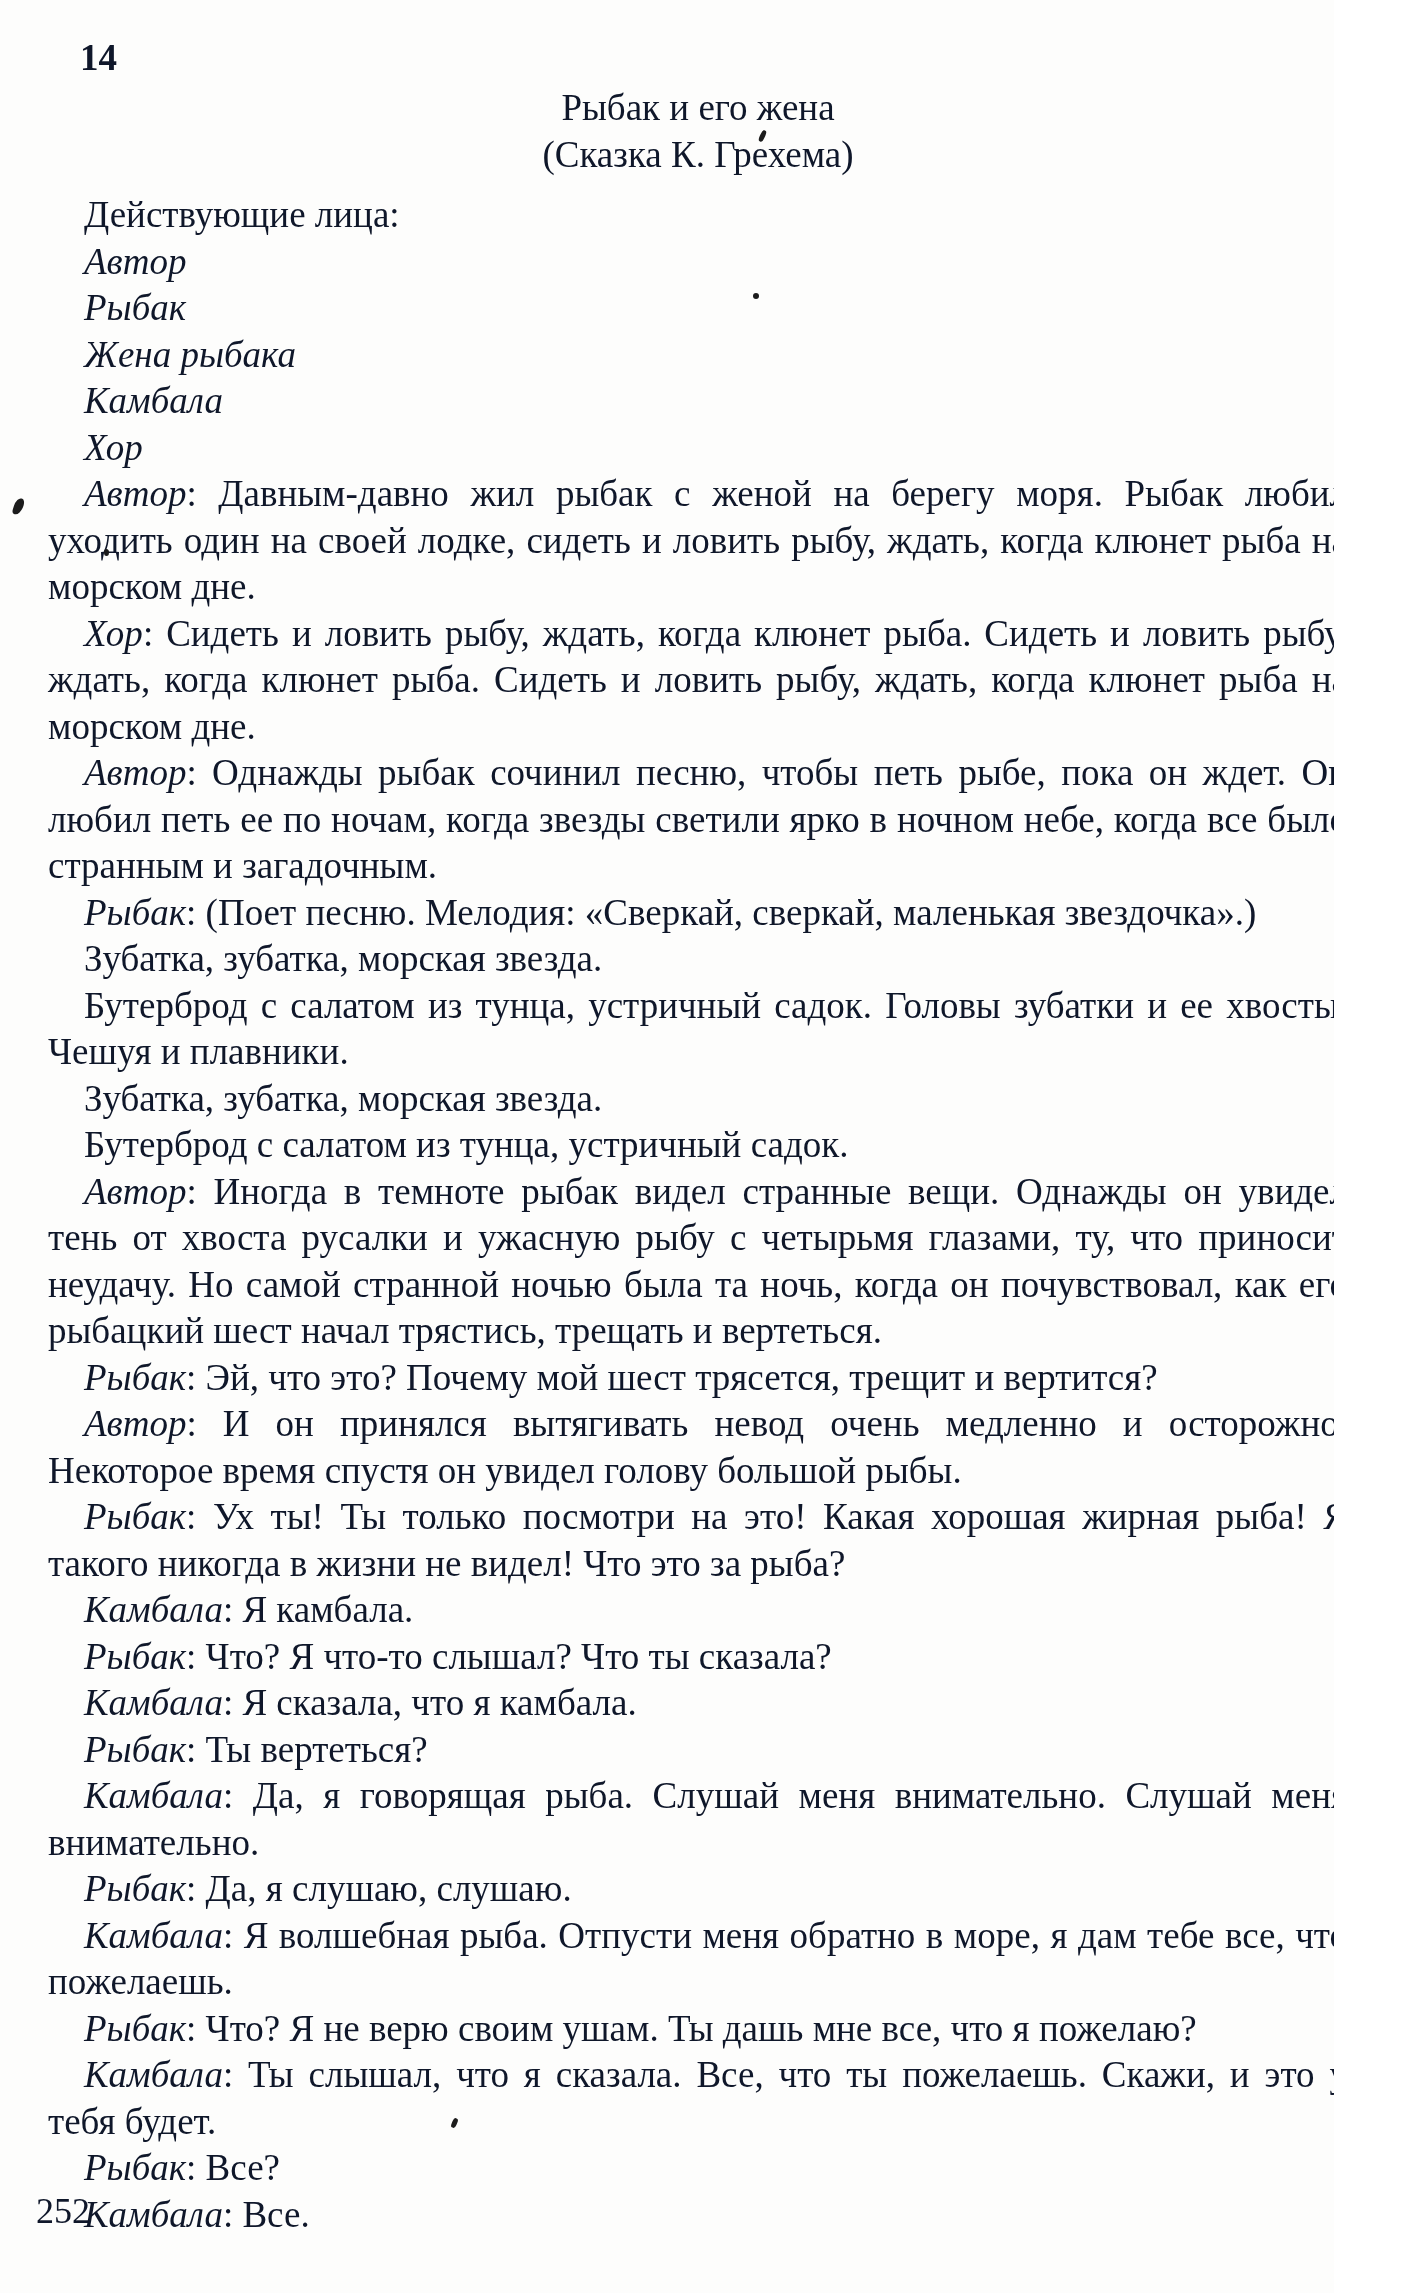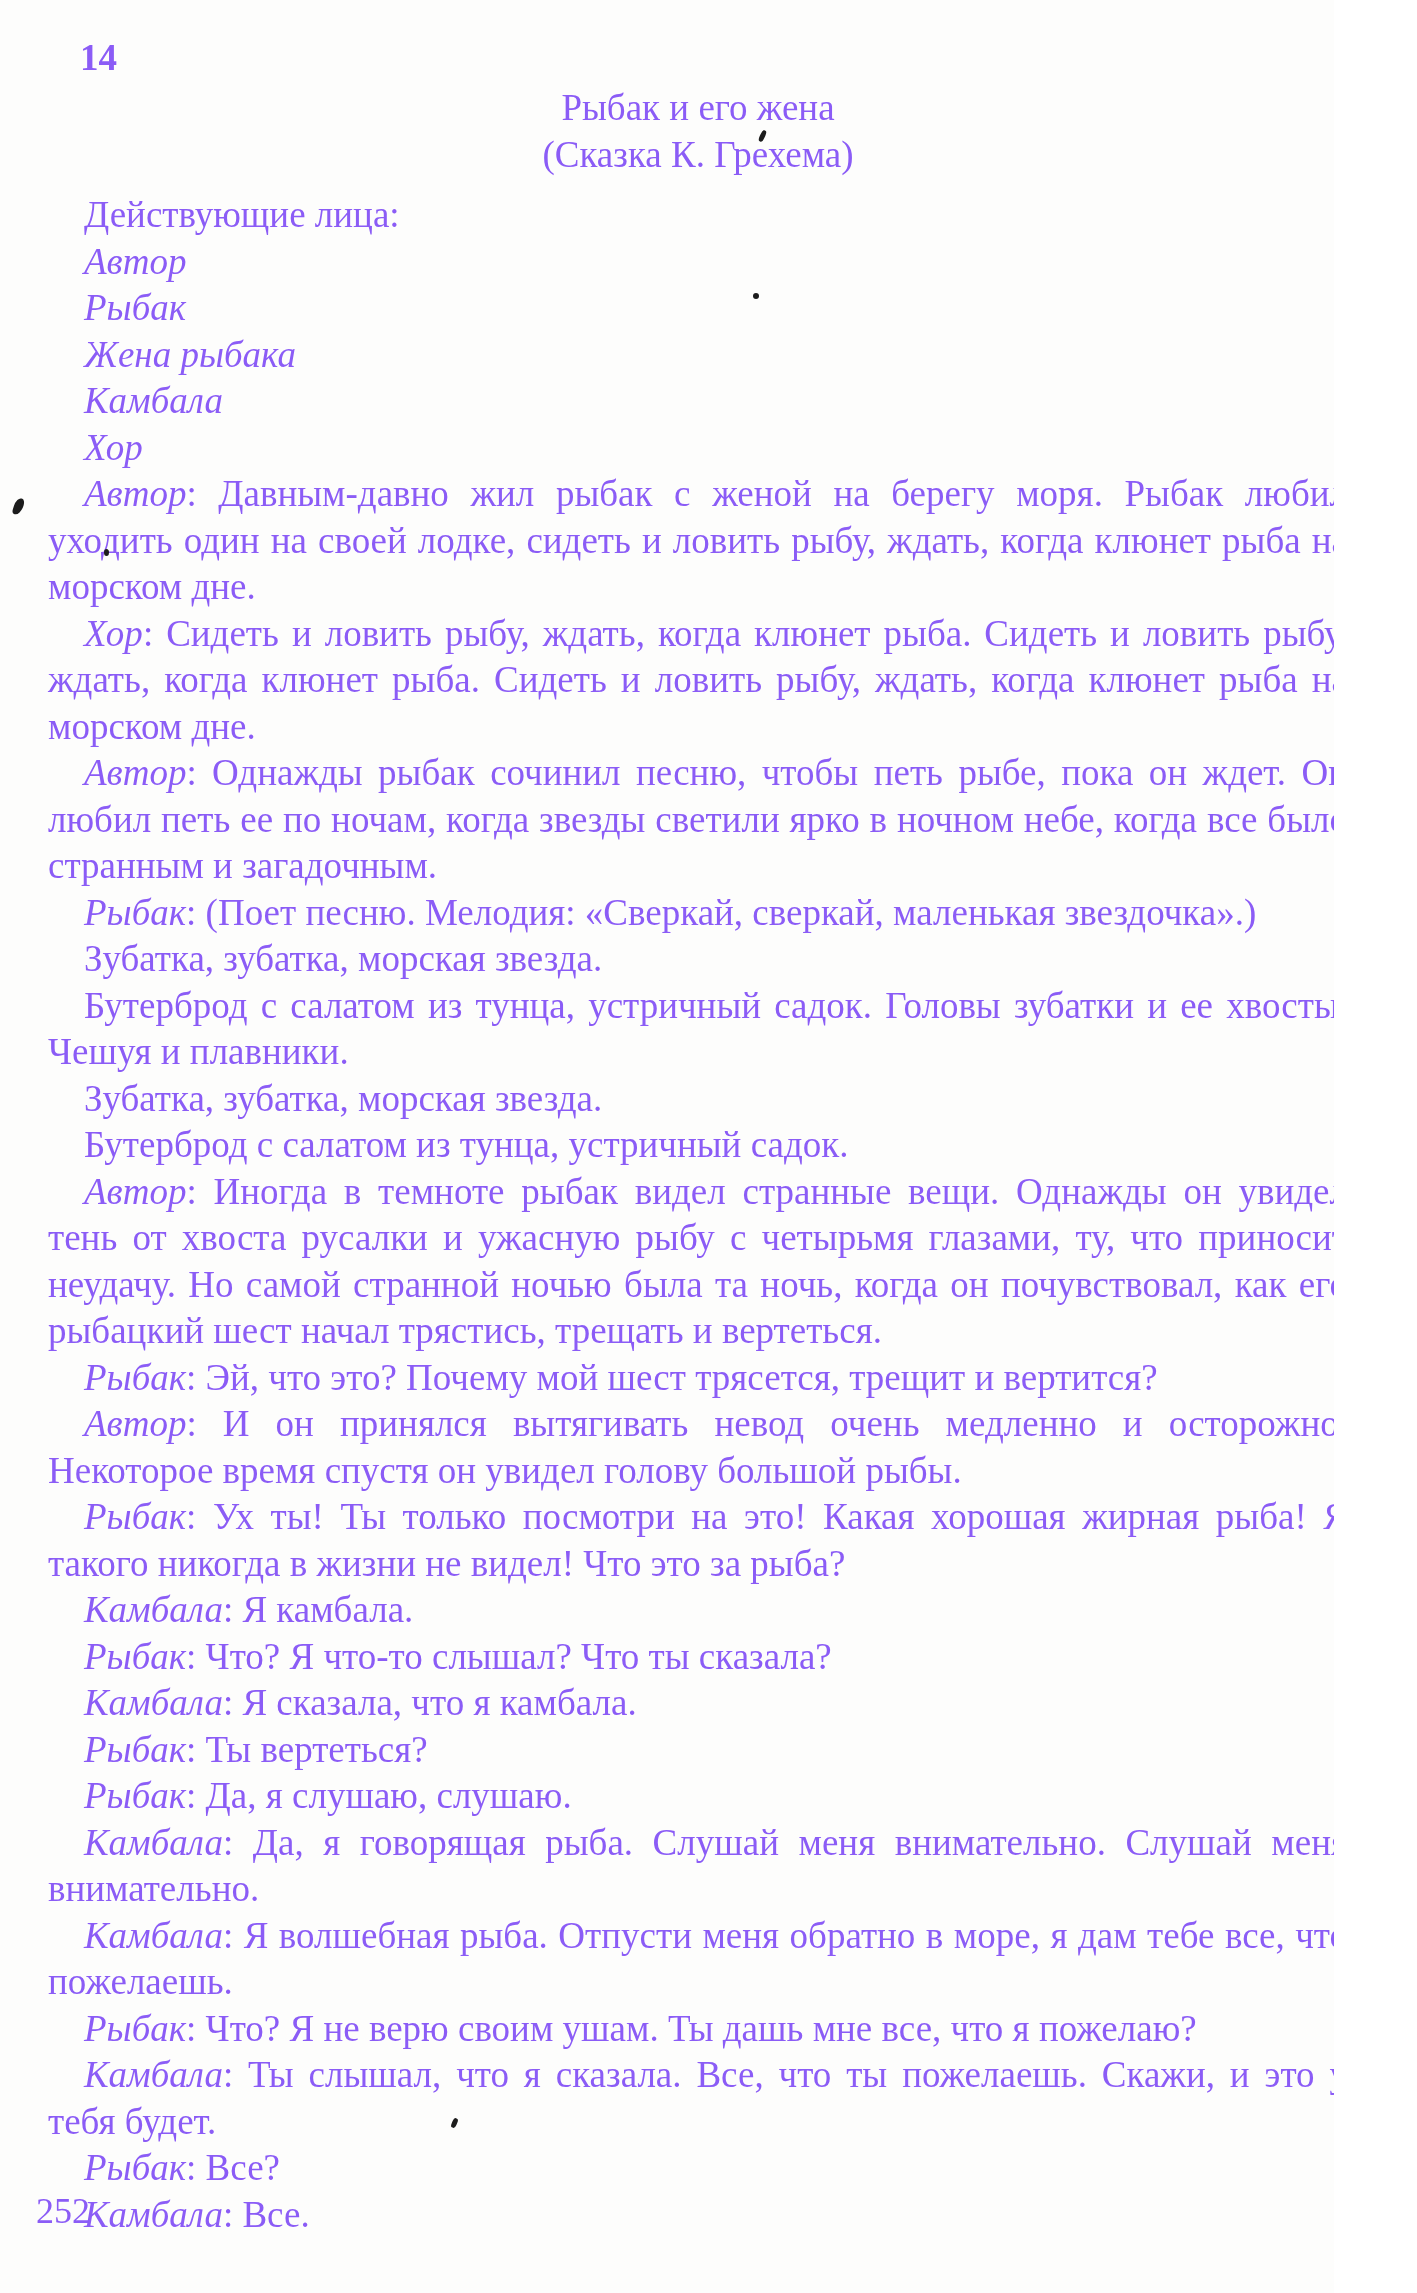--- a/index.html
+++ b/index.html
@@ -1,21 +1,21 @@
 <!DOCTYPE html>
 <html lang="ru"><head>
 <meta charset="utf-8">
 <style>
   html, body { margin: 0; padding: 0; background: #ffffff; }
   .page {
     position: relative;
     width: 1334px;
     height: 2293px;
     background: #fdfdfc;
-    color: #8b5cf6;
+    color: #0f172a;
     font-family: "Liberation Serif", "DejaVu Serif", serif;
     overflow: hidden;
   }
   .page-number-top {
     position: absolute;
     left: 80px;
     top: 36px;
     font-size: 37px;
     font-weight: bold;
   }
@@ -103,23 +103,23 @@
     <p><i class="speaker">Рыбак</i><span class="speech">: Ух ты! Ты только посмотри на это! Какая хорошая жирная рыба! Я такого никогда в жизни не видел! Что это за рыба?</span></p>
 
     <p><i class="speaker">Камбала</i><span class="speech">: Я камбала.</span></p>
 
     <p><i class="speaker">Рыбак</i><span class="speech">: Что? Я что-то слышал? Что ты сказала?</span></p>
 
     <p><i class="speaker">Камбала</i><span class="speech">: Я сказала, что я камбала.</span></p>
 
     <p><i class="speaker">Рыбак</i><span class="speech">: Ты вертеться?</span></p>
 
+    <p><i class="speaker">Камбала</i><span class="speech">: Да, я говорящая рыба. Слушай меня внимательно. Слушай меня внимательно.</span></p>
+
     <p><i class="speaker">Рыбак</i><span class="speech">: Да, я слушаю, слушаю.</span></p>
-
-    <p><i class="speaker">Камбала</i><span class="speech">: Да, я говорящая рыба. Слушай меня внимательно. Слушай меня внимательно.</span></p>
 
     <p><i class="speaker">Камбала</i><span class="speech">: Я волшебная рыба. Отпусти меня обратно в море, я дам тебе все, что пожелаешь.</span></p>
 
     <p><i class="speaker">Рыбак</i><span class="speech">: Что? Я не верю своим ушам. Ты дашь мне все, что я пожелаю?</span></p>
 
     <p><i class="speaker">Камбала</i><span class="speech">: Ты слышал, что я сказала. Все, что ты пожелаешь. Скажи, и это у тебя будет.</span></p>
 
     <p><i class="speaker">Рыбак</i><span class="speech">: Все?</span></p>
 
     <p><i class="speaker">Камбала</i><span class="speech">: Все.</span></p>

